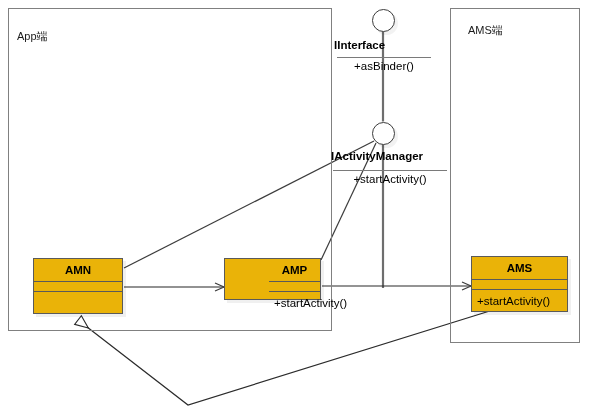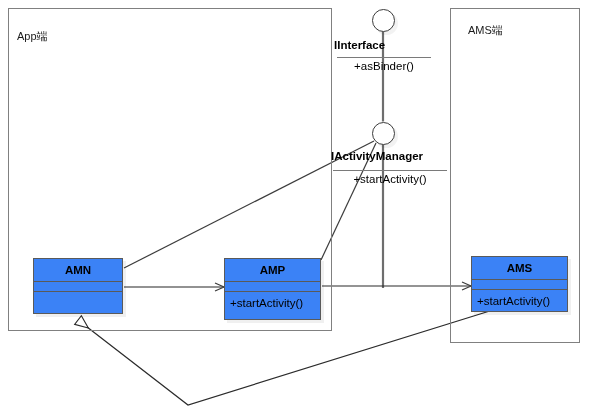--- a/index.html
+++ b/index.html
@@ -35,21 +35,21 @@
     font-size: 11px;
     color: #1a1a1a;
     white-space: nowrap;
     margin-top: 8px;
   }
 
   
   .class-box {
     position: absolute;
     border: 1px solid #5a5a5a;
-    background: #3b82f6;
+    background: #eab308;
     box-sizing: border-box;
     z-index: 5;
     box-shadow: 3px 3px 0 rgba(0,0,0,0.06);
   }
   .class-name {
     height: 22px;
     line-height: 22px;
     text-align: center;
     font-size: 11.5px;
     font-weight: bold;
@@ -154,21 +154,21 @@
     <div class="iface-name" style="left:331px; top:150px; width:118px;">IActivityManager</div>
     <div class="iface-rule" style="left:333px; top:170px; width:114px;"></div>
     <div class="iface-op" style="left:331px; top:173px; width:118px;">+startActivity()</div>
   </div>
 
   <div class="class-box" style="left:33px; top:258px; width:90px; height:56px;">
     <div class="class-name">AMN</div>
     <div class="class-attrs"></div>
   </div>
 
-  <div class="class-box" style="left:224px; top:258px; width:97px; height:62px;">
+  <div class="class-box" style="left:224px; top:258px; width:97px; height:42px;padding-left:44px;">
     <div class="class-name">AMP</div>
     <div class="class-attrs"></div>
     <div class="class-ops">+startActivity()</div>
   </div>
 
   <div class="class-box" style="left:471px; top:256px; width:97px; height:56px;">
     <div class="class-name">AMS</div>
     <div class="class-attrs"></div>
     <div class="class-ops">+startActivity()</div>
   </div>

